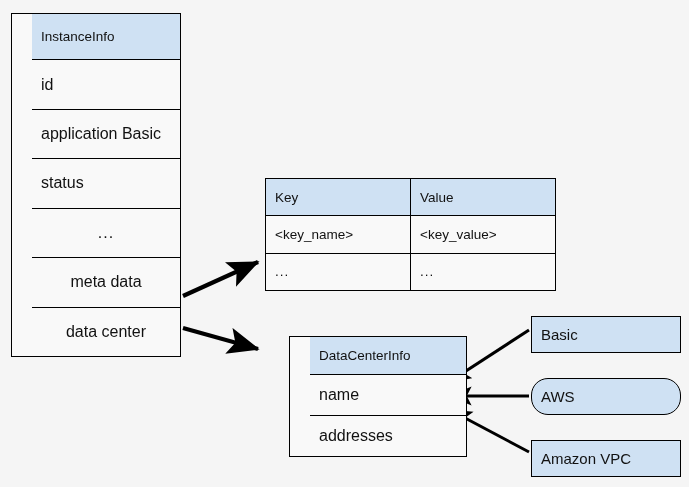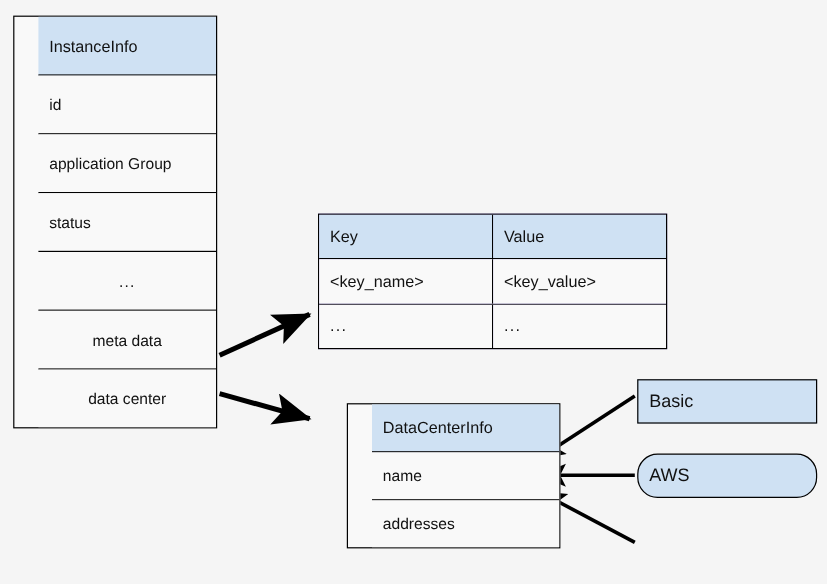--- a/index.html
+++ b/index.html
@@ -37,21 +37,21 @@
     flex-direction: column;
     padding-left: 20px;
   }
   .entity .row {
     box-sizing: border-box;
     flex: 1 1 auto;
     display: flex;
     align-items: center;
     border-bottom: 1.4px solid #000000;
     padding: 0 9px;
-    font-size: 13px;
+    font-size: 16px;
     color: #111111;
     background: #f9f9f9;
     white-space: nowrap;
   }
   .entity .row:last-child {
     border-bottom: none;
   }
   .entity .row.header {
     background: #cfe1f3;
     font-size: 13.5px;
@@ -59,21 +59,21 @@
   .entity .row.center {
     justify-content: center;
     padding: 0;
   }
 
   
   .kvtable {
     position: absolute;
     box-sizing: border-box;
     border: 1.4px solid #000000;
-    background: #c4b5fd;
+    background: #3b82f6;
     display: flex;
     flex-direction: column;
   }
   .kvtable .kvrow {
     box-sizing: border-box;
     flex: 1 1 auto;
     display: flex;
     border-bottom: 1.4px solid #000000;
   }
   .kvtable .kvrow:last-child {
@@ -140,21 +140,21 @@
 
     <line x1="529" y1="452" x2="450" y2="410" stroke="#000000" stroke-width="3.0" marker-end="url(#ah)"></line>
   </svg>
 
   <div class="entity" id="instance-info" style="left:11px; top:13px; width:170px; height:344px;">
 
     <div class="row header">InstanceInfo</div>
 
     <div class="row">id</div>
 
-    <div class="row">application Group</div>
+    <div class="row">application Basic</div>
 
 
 
     <div class="row">status</div>
 
     <div class="row center ellipsis-dots">...</div>
 
     <div class="row center">meta data</div>
 
     <div class="row center">data center</div>
@@ -184,14 +184,15 @@
 
     <div class="row">name</div>
 
     <div class="row">addresses</div>
   </div>
 
   <div class="leafbox" style="left:531px; top:316px; width:150px; height:37px;">Basic</div>
 
   <div class="leafbox" style="left:531px; top:378px; width:150px; height:37px;border-radius:17px;">AWS</div>
 
+  <div class="leafbox" style="left:531px; top:440px; width:150px; height:37px;">Amazon VPC</div>
 
 </div>
 
 </body></html>

